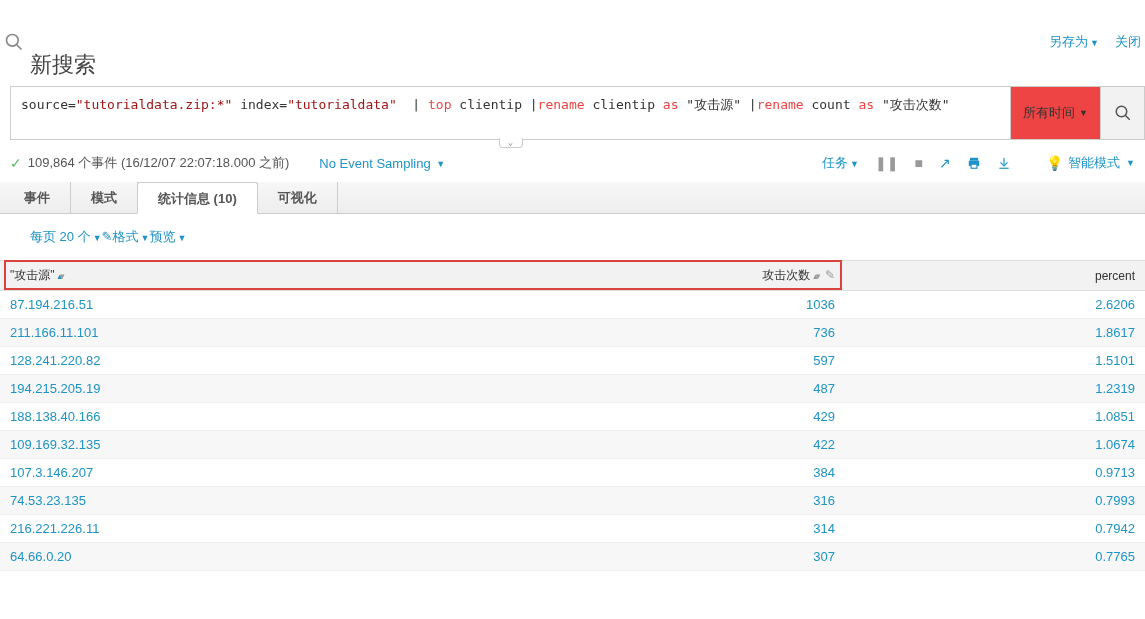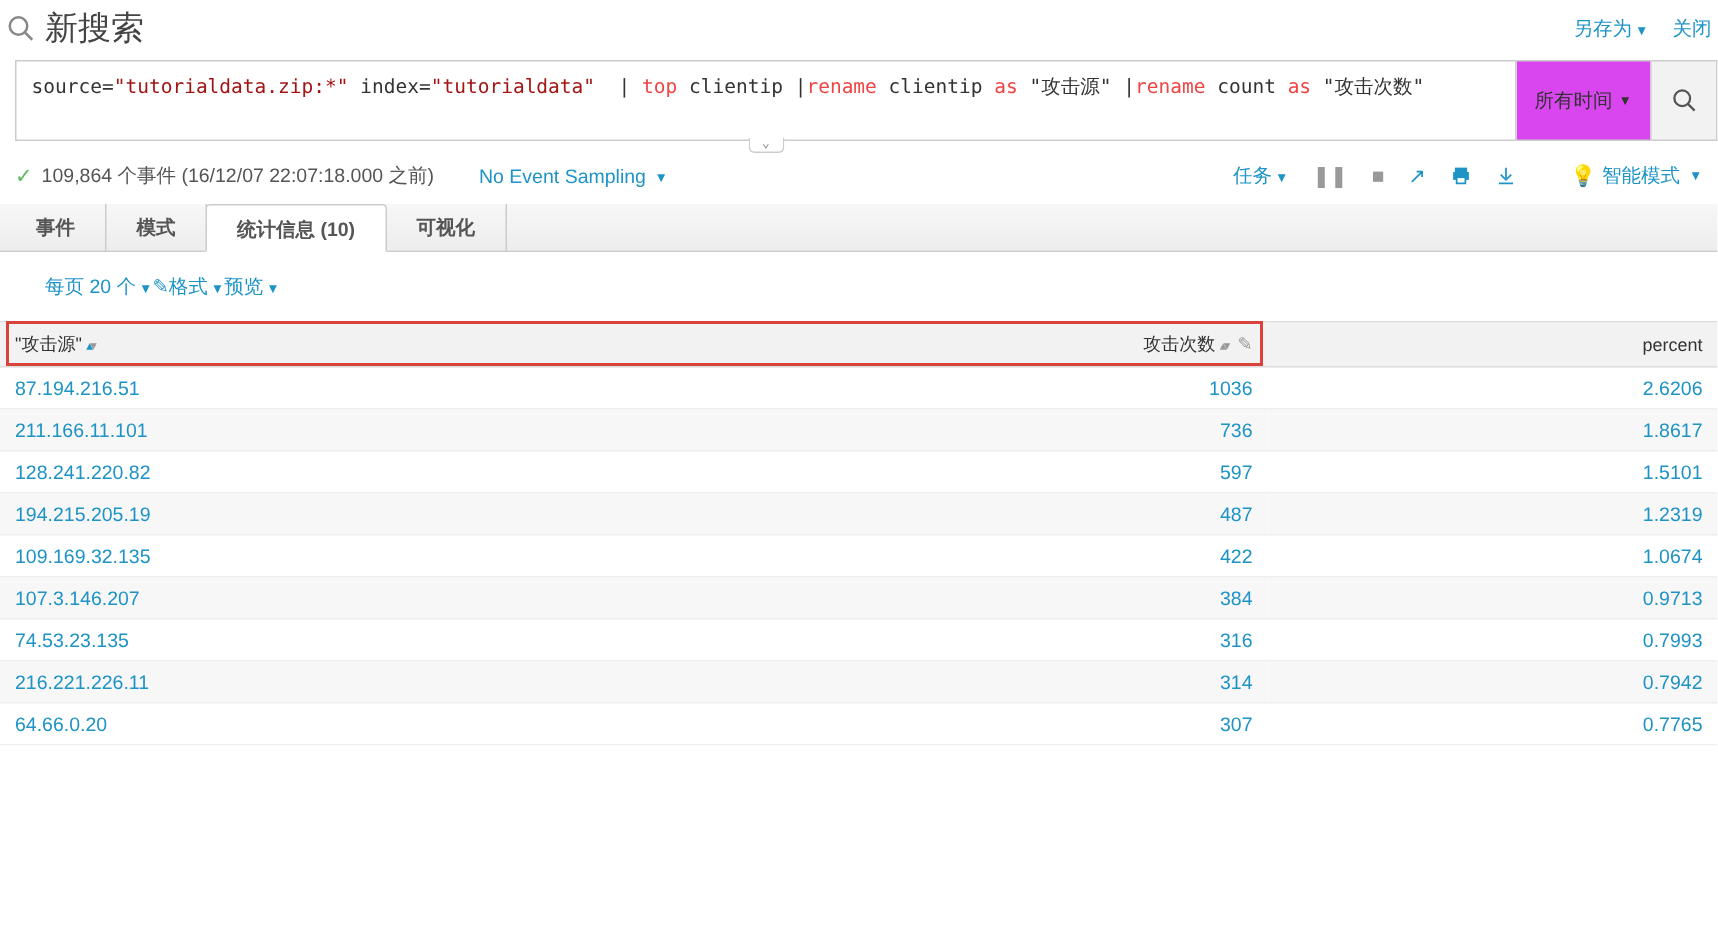--- a/index.html
+++ b/index.html
@@ -2,33 +2,33 @@
 <html><head>
 <meta charset="utf-8">
 <style>
 * { box-sizing: border-box; margin: 0; padding: 0; }
 body { font-family: "Helvetica Neue", Arial, "Microsoft YaHei", sans-serif; font-size: 13px; color: #333; background: #fff; width: 1145px; overflow: hidden; }
 
 
 .header-row { display: flex; align-items: center; padding: 4px 4px 6px 4px; }
 .header-left { display: flex; align-items: center; flex: 1; }
 .search-icon-title { font-size: 20px; color: #666; margin-right: 6px; }
-.page-title { font-size: 22px; font-weight: 300; color: #444; }
+.page-title { font-size: 22px; font-weight: 300; color: #444; margin-top: 46px; }
 .header-actions { display: flex; gap: 16px; font-size: 13px; }
 .header-link { color: #1e93c6; cursor: pointer; white-space: nowrap; }
 .caret { font-size: 9px; margin-left: 2px; vertical-align: middle; }
 
 
 .search-bar-row { display: flex; align-items: stretch; padding: 0 0 0 10px; gap: 0; }
 .search-input-wrap { flex: 1; border: 1px solid #ccc; background: #fff; padding: 8px 10px; font-family: "Consolas","Monaco",monospace; font-size: 13px; color: #333; min-height: 54px; position: relative; }
 .search-text { white-space: pre-wrap; line-height: 1.6; word-break: break-all; }
 .kw-cmd { color: #ef4444; }
 .kw-str { color: #a31515; }
 .expand-handle { position: absolute; bottom: -9px; left: 50%; transform: translateX(-50%); width: 24px; height: 10px; border: 1px solid #ccc; border-top: none; background: #fff; border-radius: 0 0 4px 4px; font-size: 9px; text-align: center; color: #888; cursor: pointer; line-height: 8px; }
-.time-picker { width: 90px; border: 1px solid #ccc; border-left: none; display: flex; align-items: center; justify-content: center; font-size: 13px; color: #333; cursor: pointer; background: #d946ef; }
+.time-picker { width: 90px; border: 1px solid #ccc; border-left: none; display: flex; align-items: center; justify-content: center; font-size: 13px; color: #333; cursor: pointer; background: #ef4444; }
 .search-go { width: 44px; border: 1px solid #ccc; border-left: none; display: flex; align-items: center; justify-content: center; cursor: pointer; background: #f2f2f2; }
 .mag-icon { font-size: 18px; color: #555; }
 
 
 .status-row { display: flex; align-items: center; padding: 14px 10px 10px 10px; font-size: 13px; color: #555; }
 .status-left { display: flex; align-items: center; gap: 6px; }
 .check { color: #5cb85c; font-size: 14px; }
 .sampling { color: #1e93c6; margin-left: 24px; cursor: pointer; }
 .status-right { margin-left: auto; display: flex; align-items: center; gap: 16px; text-align: right; }
 .tasks { color: #1e93c6; cursor: pointer; }
@@ -179,20 +179,25 @@
           <td><span class="cell-link">128.241.220.82</span></td>
           <td class="right"><span class="cell-link">597</span></td>
           <td class="right"><span class="cell-link">1.5101</span></td>
         </tr>
         <tr>
           <td><span class="cell-link">194.215.205.19</span></td>
           <td class="right"><span class="cell-link">487</span></td>
           <td class="right"><span class="cell-link">1.2319</span></td>
         </tr>
         <tr>
+          <td><span class="cell-link">188.138.40.166</span></td>
+          <td class="right"><span class="cell-link">429</span></td>
+          <td class="right"><span class="cell-link">1.0851</span></td>
+        </tr>
+        <tr>
           <td><span class="cell-link">109.169.32.135</span></td>
           <td class="right"><span class="cell-link">422</span></td>
           <td class="right"><span class="cell-link">1.0674</span></td>
         </tr>
         <tr>
           <td><span class="cell-link">107.3.146.207</span></td>
           <td class="right"><span class="cell-link">384</span></td>
           <td class="right"><span class="cell-link">0.9713</span></td>
         </tr>
         <tr>

